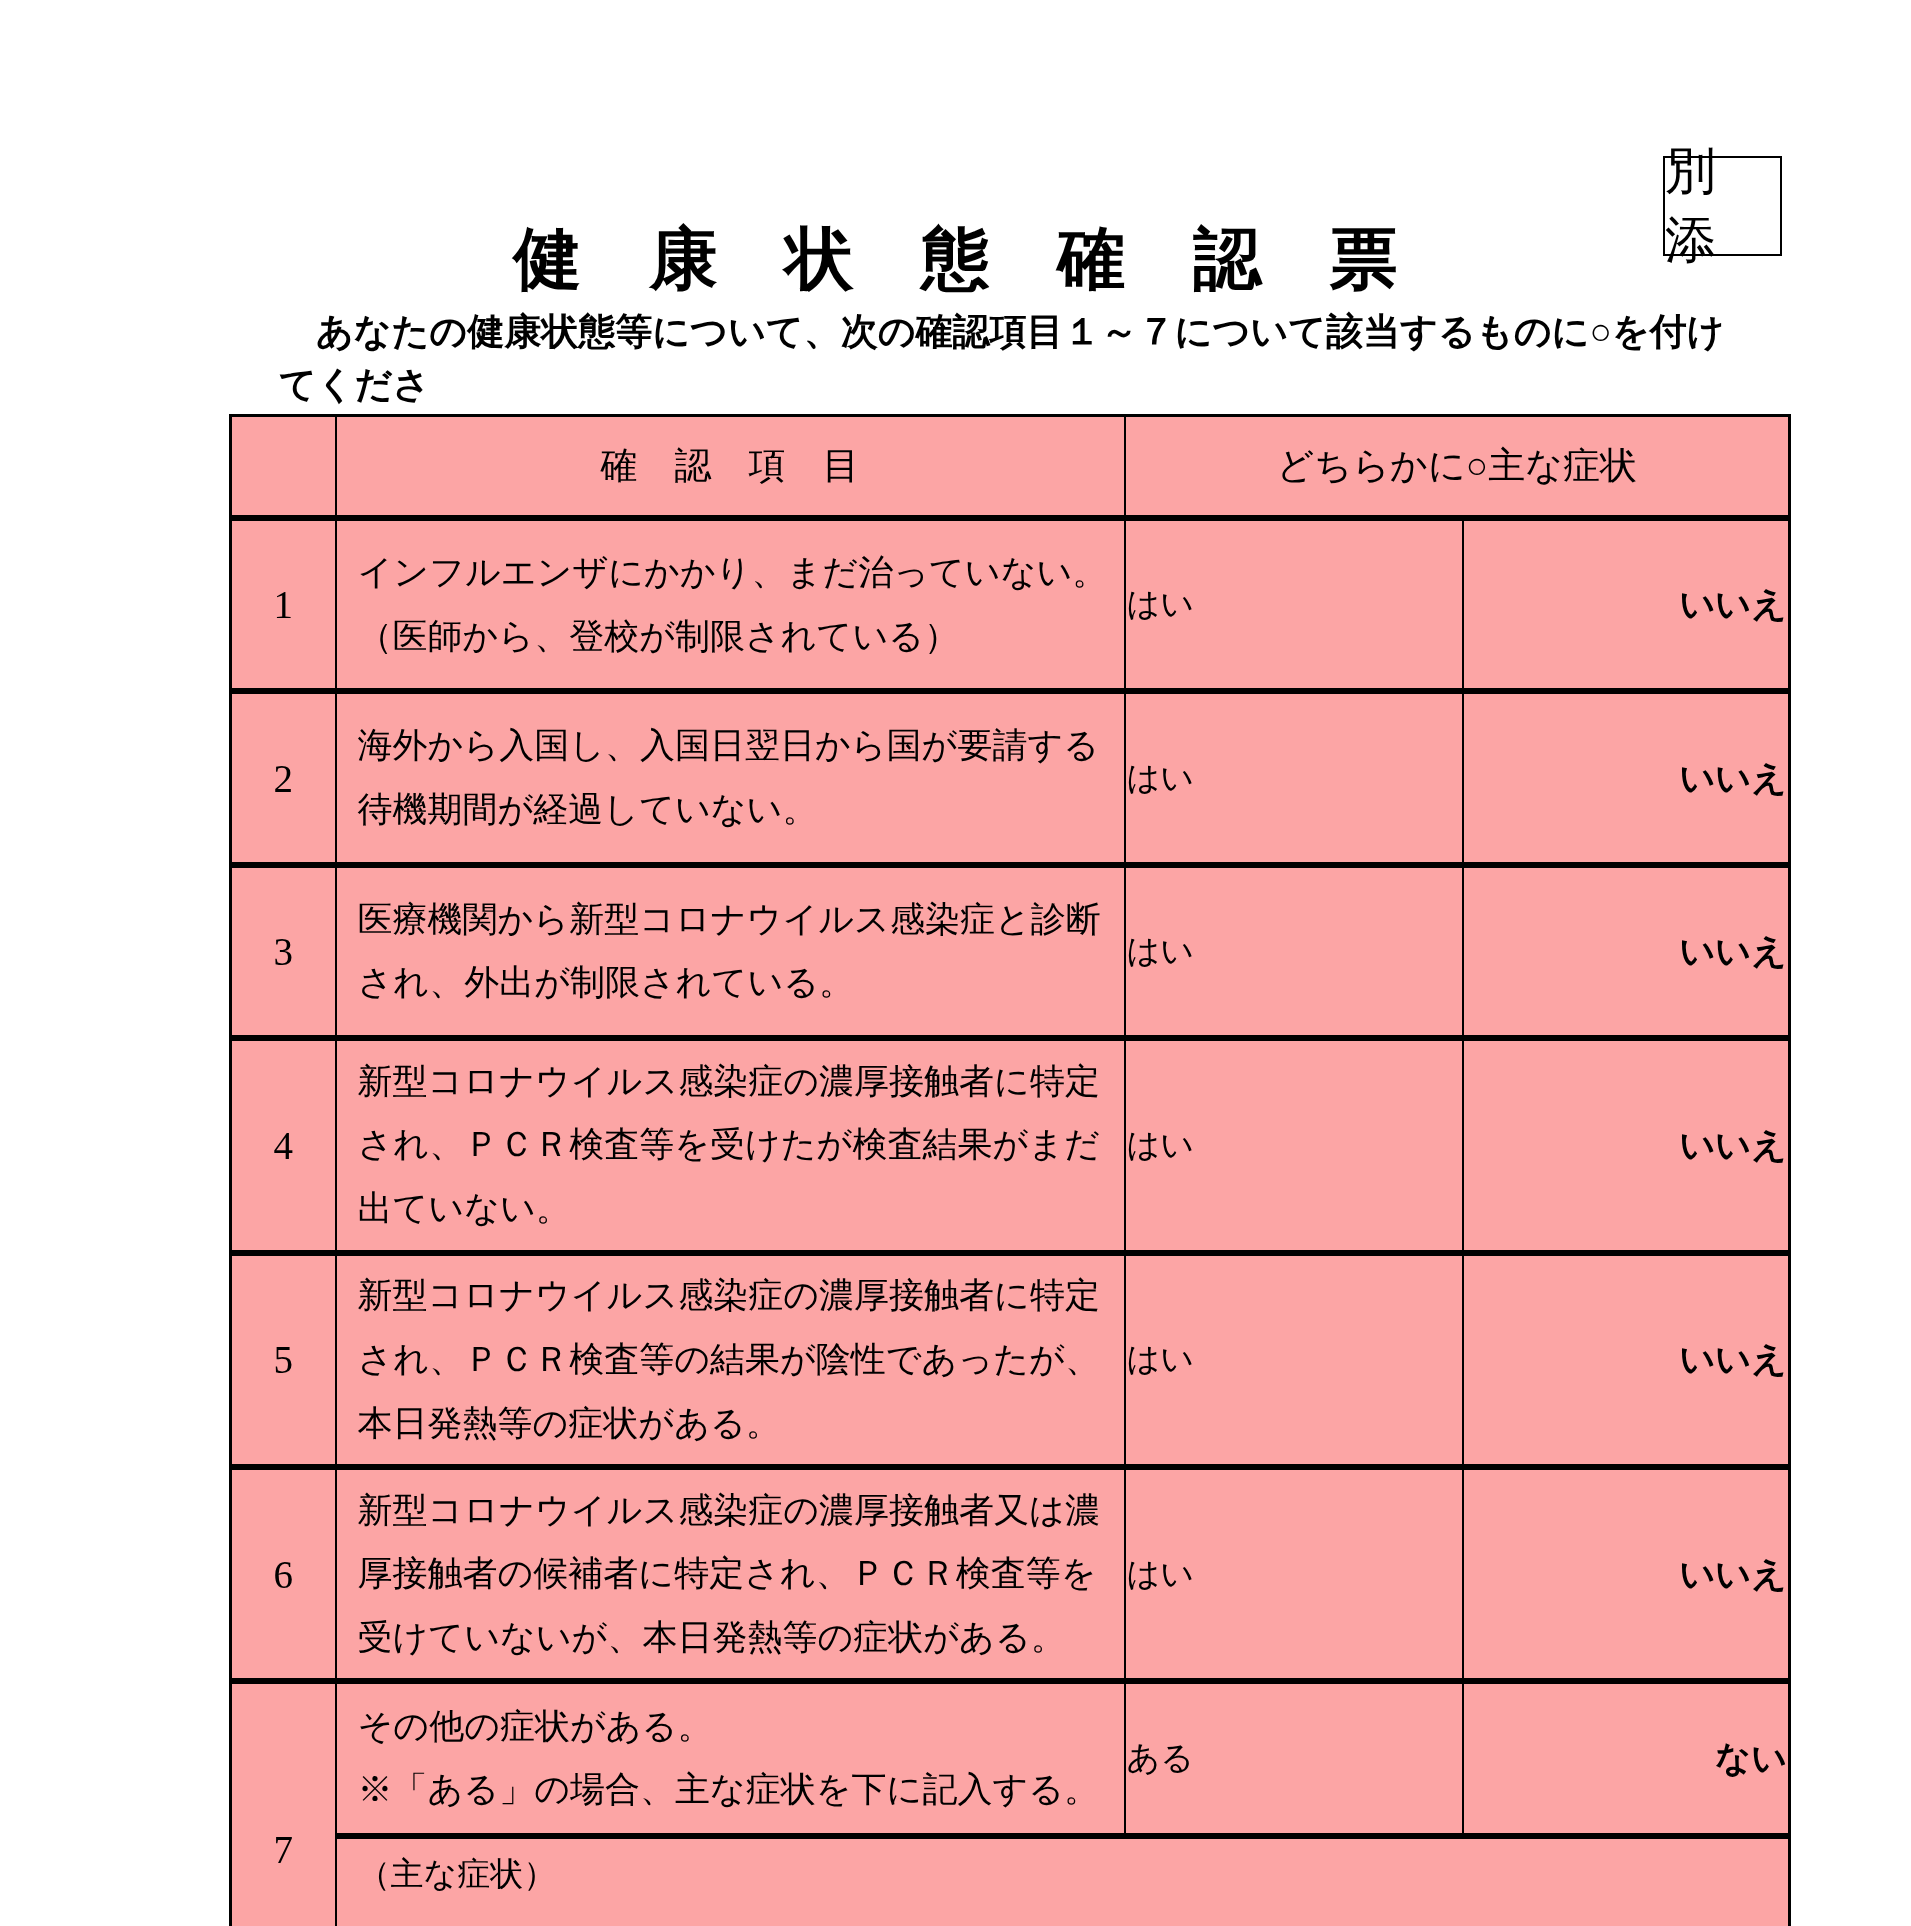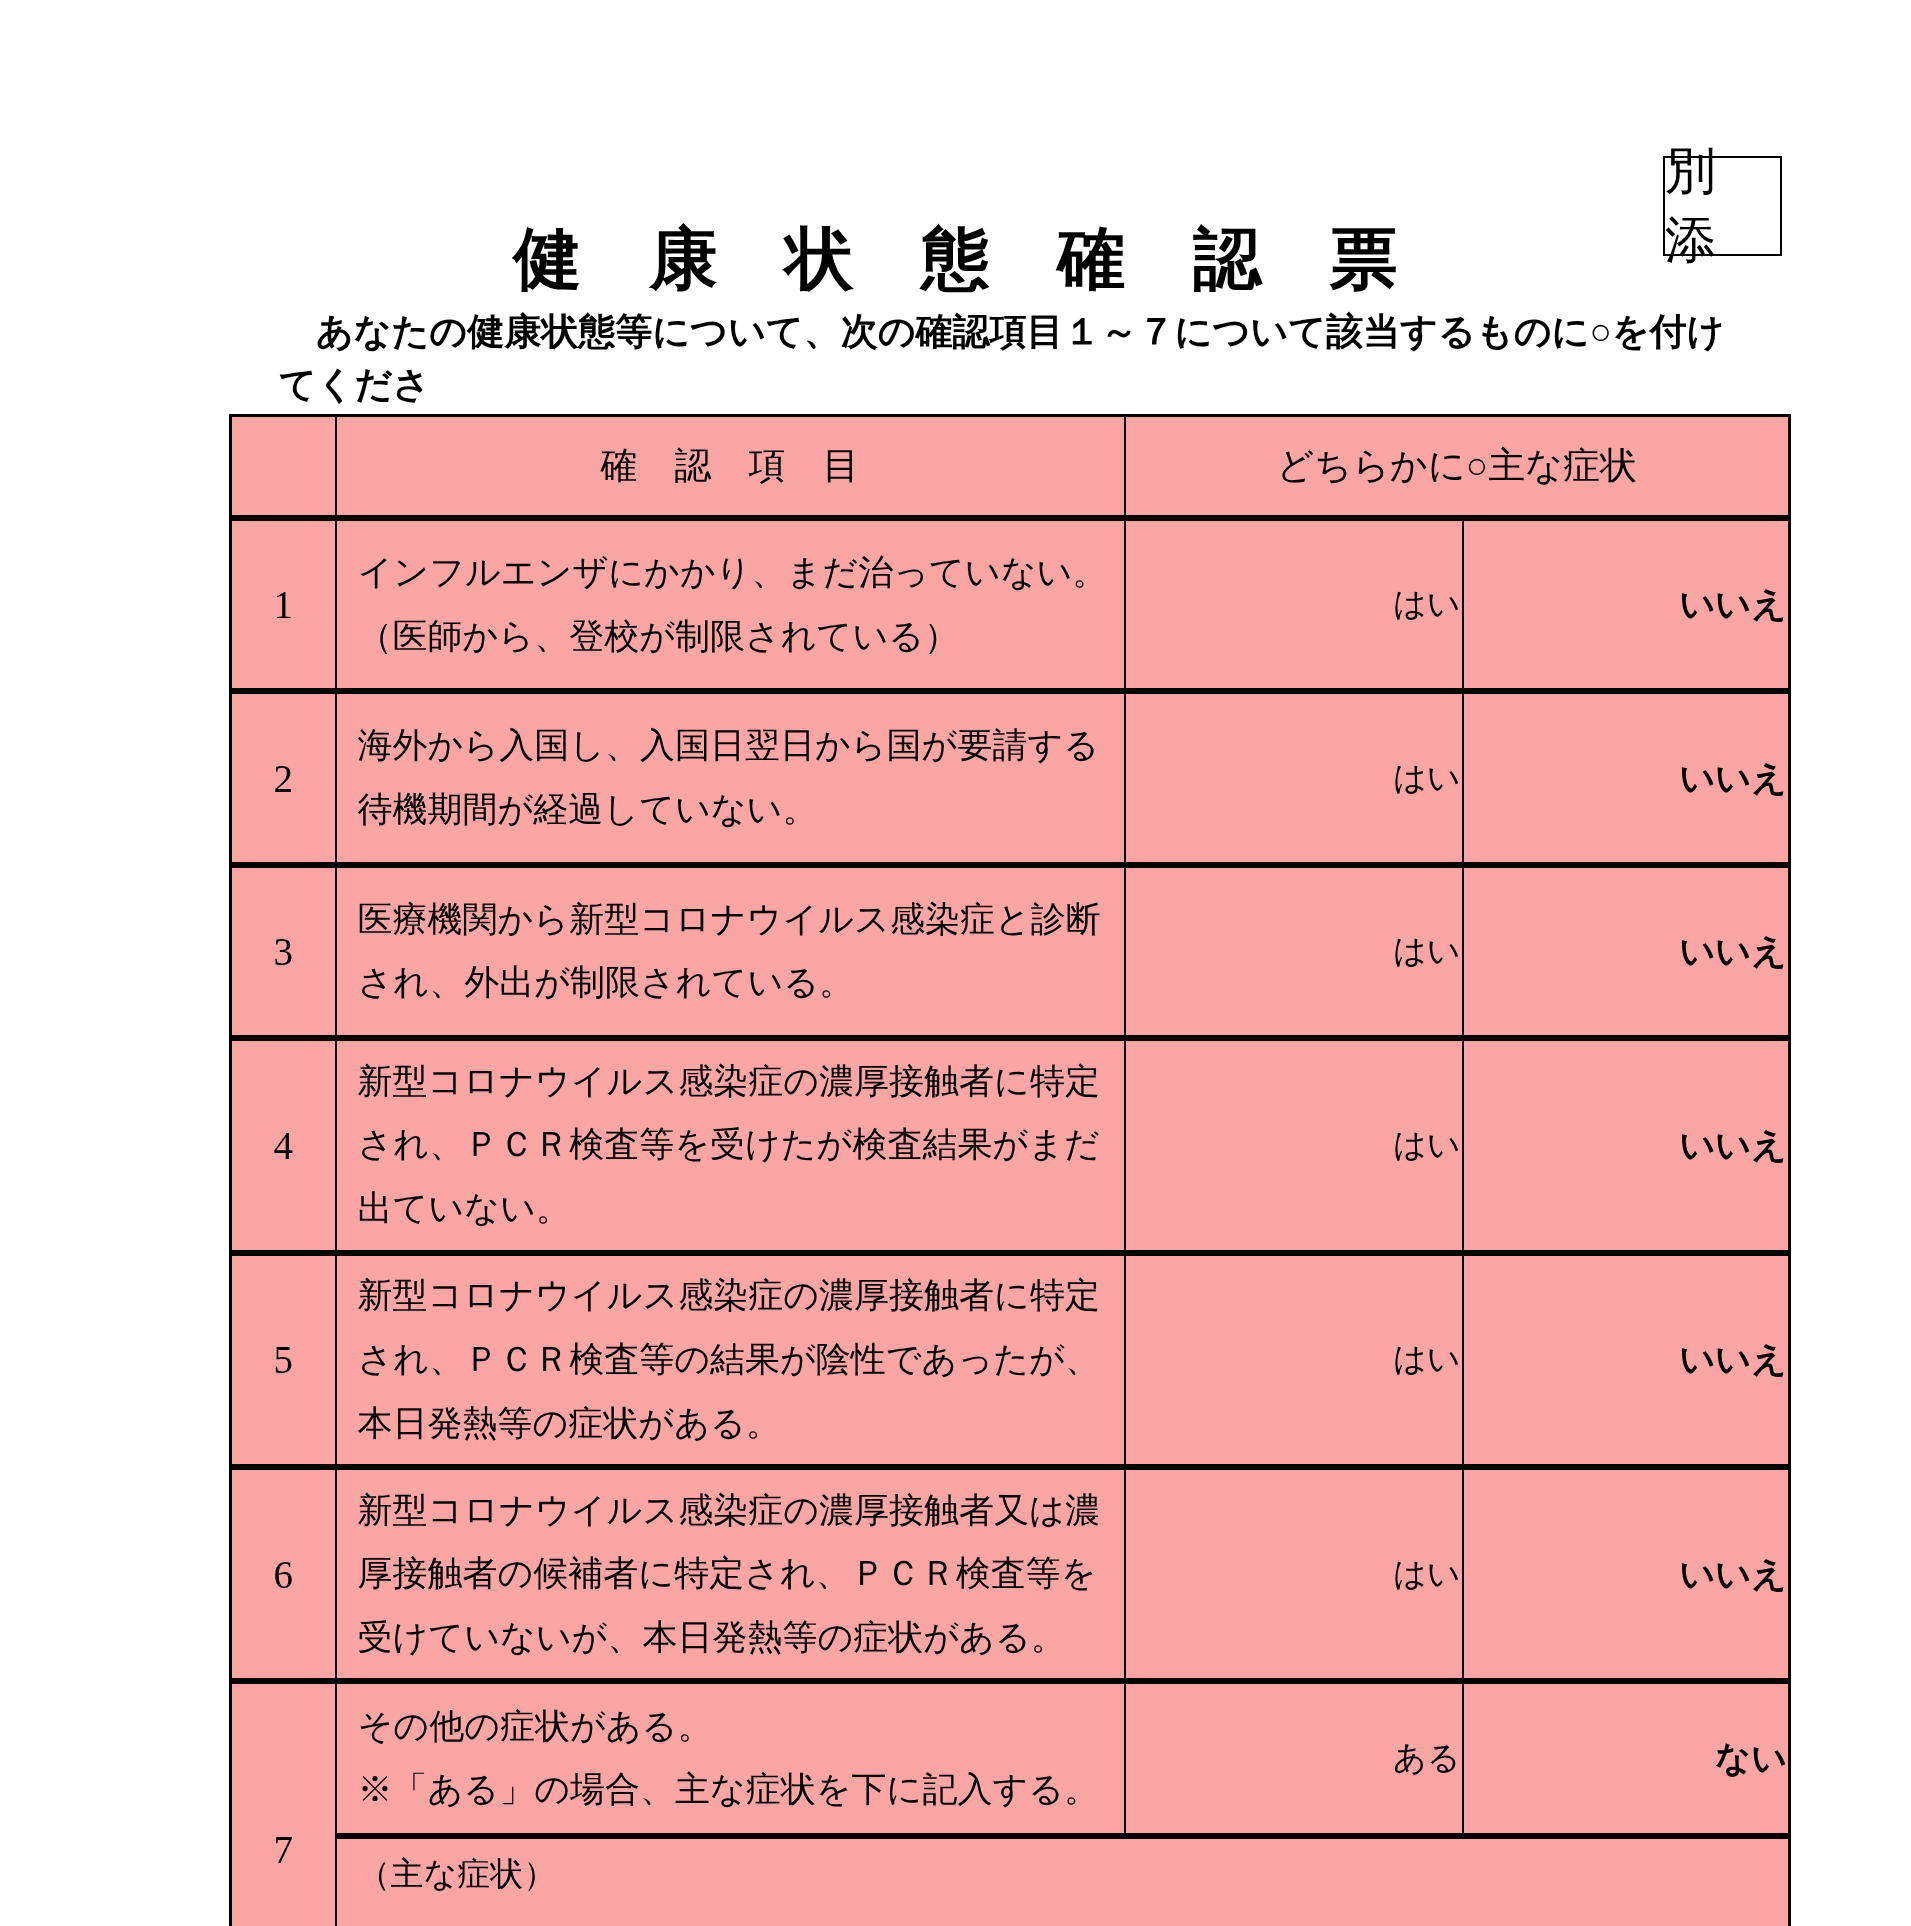--- a/index.html
+++ b/index.html
@@ -63,21 +63,21 @@
     text-align:center;font-size:39px;
     font-family:"Liberation Serif", serif;
   }
   .health-table td.cell-item{
     font-size:35px;line-height:1.82;
     padding:7.7px 15.4px 7.7px 21px;
     white-space:pre-line;
     font-family:"Liberation Serif", serif;
   }
   .health-table td.cell-yes{
-    text-align:right;font-size:33px;
+    text-align:left;font-size:33px;
     font-family:"Liberation Serif", serif;
   }
   .health-table td.cell-no{
     text-align:right;font-size:35px;font-weight:bold;
     font-family:"Liberation Sans", sans-serif;
   }
   .health-table tr.r-short td{height:152px;}
   .health-table tr.r-tall td{height:193px;}
   .health-table tr.r-seven-top td{height:133px;}
   .health-table tr.r-seven-bottom td{height:154px;}

